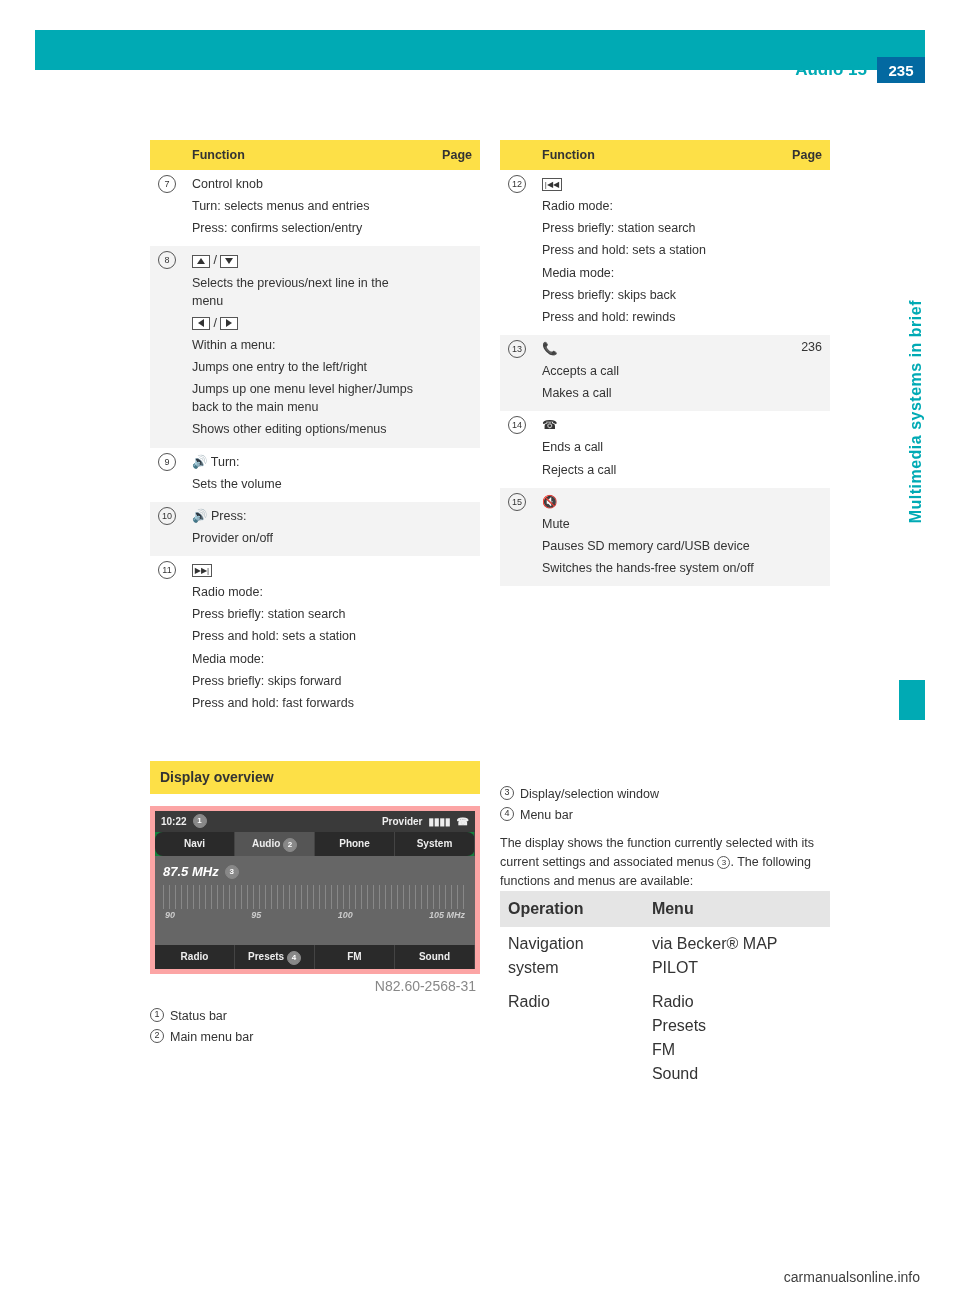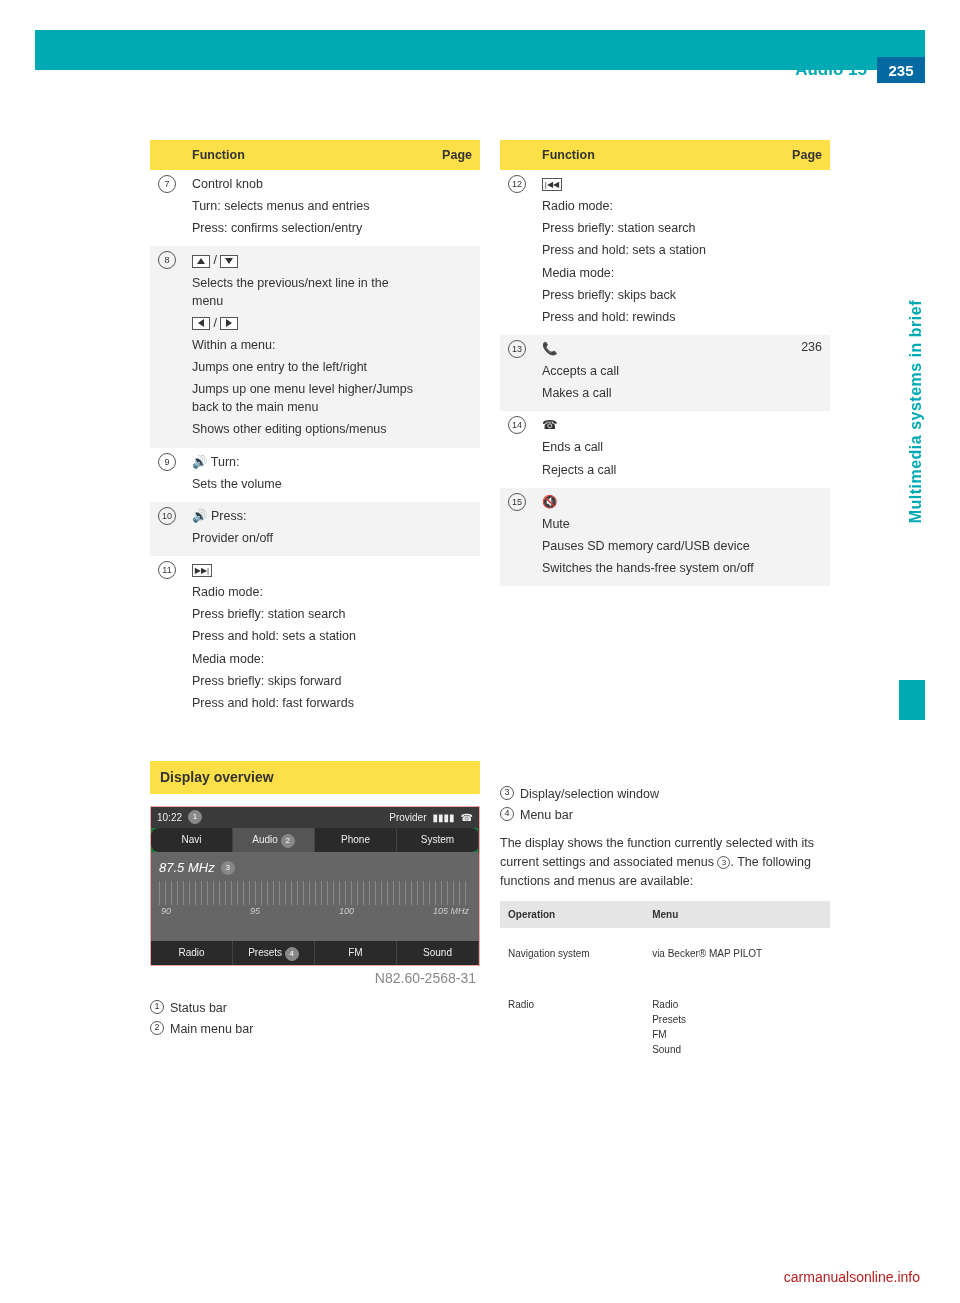--- a/index.html
+++ b/index.html
@@ -34,41 +34,41 @@
   .arrow-up::after { border-left:4px solid transparent; border-right:4px solid transparent; border-bottom:6px solid #333; }
   .arrow-down::after { border-left:4px solid transparent; border-right:4px solid transparent; border-top:6px solid #333; }
   .arrow-left::after { border-top:4px solid transparent; border-bottom:4px solid transparent; border-right:6px solid #333; }
   .arrow-right::after { border-top:4px solid transparent; border-bottom:4px solid transparent; border-left:6px solid #333; }
   .skip-box { display:inline-block; border:1px solid #555; width:20px; height:13px; font-size:8px; line-height:11px; text-align:center; vertical-align:middle; }
   .fn-block { margin-bottom: 4px; line-height: 1.45; }
   .fn-head { font-weight: normal; }
   .section-title { background: #fde047; font-weight: bold; padding: 6px 10px; font-size: 14px; margin-top: 30px; margin-bottom: 12px; }
   .lower { display: flex; gap: 20px; margin-top: 10px; }
   .lower .col { flex: 1; font-size: 12.5px; line-height: 1.5; }
-  .display-img { width: 100%; background: #15803d; color: #eee; font-size: 11px; border: 1px solid #fca5a5; }
+  .display-img { width: 100%; background: #15803d; color: #eee; font-size: 11px; border: 5px solid #fca5a5; font-weight: bold; }
   .di-top { display:flex; background:#3a3a3a; padding:3px 6px; align-items:center; gap:6px; font-size:10px;}
   .di-tabs { display:flex; background:#2a2a2a;border-radius:8px; }
   .di-tab { flex:1; text-align:center; padding:4px 0; font-size:10px; border-right:1px solid #444; }
   .di-tab.active { background:#555; }
   .di-main { background:#666; padding:6px 8px 18px; position:relative; }
   .di-freq { font-size:13px; font-style:italic; color:#fff; }
   .di-scale { height:24px; background: repeating-linear-gradient(90deg,#888,#888 1px,transparent 1px,transparent 6px); margin-top:4px; position:relative; }
   .di-ticks { display:flex; justify-content:space-between; font-size:9px; font-style:italic; color:#ccc; padding:0 2px 4px; }
   .di-bot { display:flex; background:#2a2a2a; }
   .di-bot .di-tab { font-size:10px; }
   .di-caption { text-align:right; font-size:14px; color:#888; padding:2px 4px; background:#fff;}
   .badge { display:inline-flex; width:14px; height:14px; border:1px solid #888; border-radius:50%; font-size:8px; align-items:center; justify-content:center; background:#888; color:#fff; }
   .legend-list { margin-top: 8px; }
   .legend-item { display:flex; gap:6px; align-items:flex-start; margin-bottom:2px; }
   .legend-item .num { display:inline-flex; width:14px; height:14px; border:1px solid #555; border-radius:50%; font-size:9px; align-items:center; justify-content:center; flex-shrink:0; margin-top:1px;}
-  table.ops { width:100%; border-collapse: collapse; font-size: 10px; margin-top:10px; }
+  table.ops { width:100%; border-collapse: collapse; font-size: 16px; }
   table.ops th { background:#e5e5e5; text-align:left; padding:6px 8px; font-weight:bold;}
-  table.ops td { padding:18px 8px; vertical-align:top; }
+  table.ops td { padding:5px 8px; vertical-align:top; }
   .inline-circ { display:inline-flex; width:13px; height:13px; border:1px solid #555; border-radius:50%; font-size:8px; align-items:center; justify-content:center; vertical-align:middle;}
-  .footer-link { position:absolute; bottom:18px; right:40px; font-size:14px; color:#b91c1c; }
+  .footer-link { position:absolute; bottom:18px; right:40px; font-size:14px; color:#404040; }
 </style>
 </head>
 <body>
 
 <div class="teal-bar"></div>
 <div class="header-row">
   <span class="header-title">Audio 15</span>
   <span class="page-num-box">235</span>
 </div>
 <div class="side-tab">Multimedia systems in brief</div>

